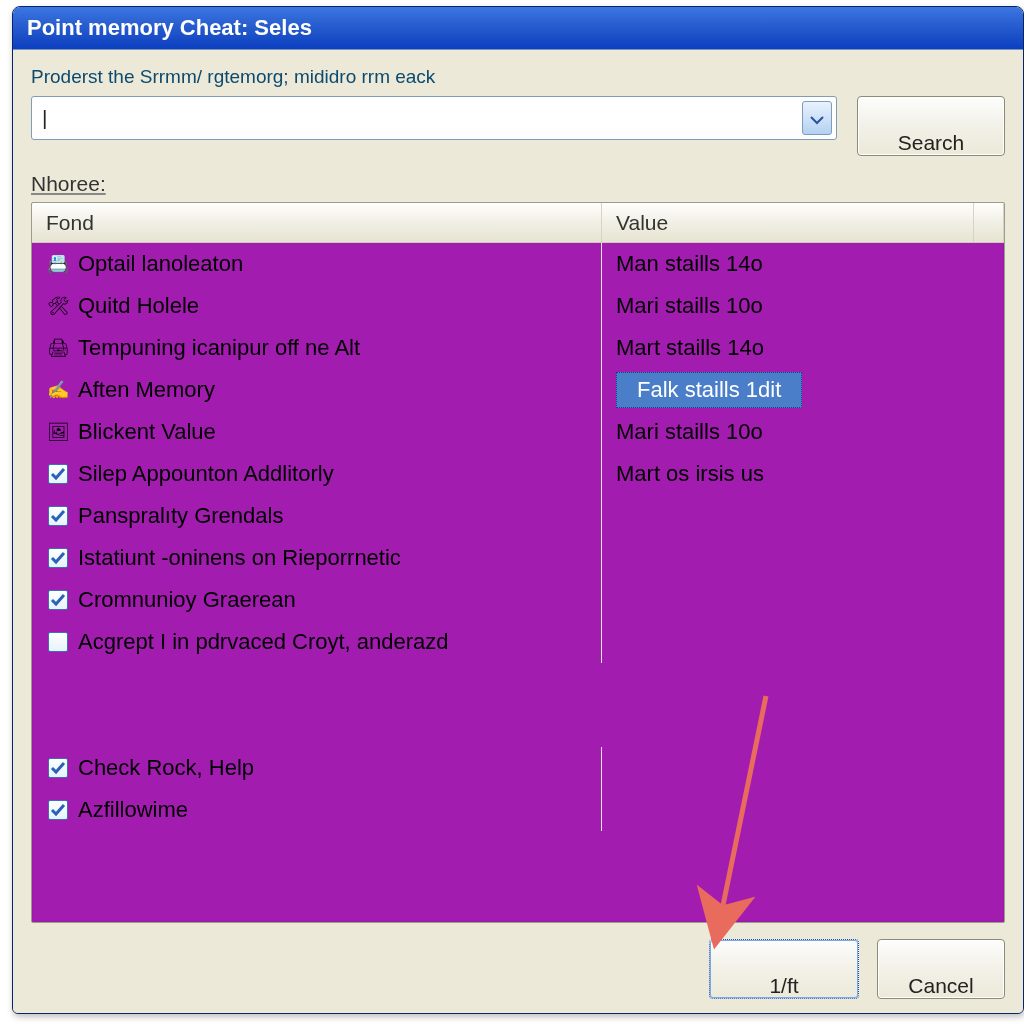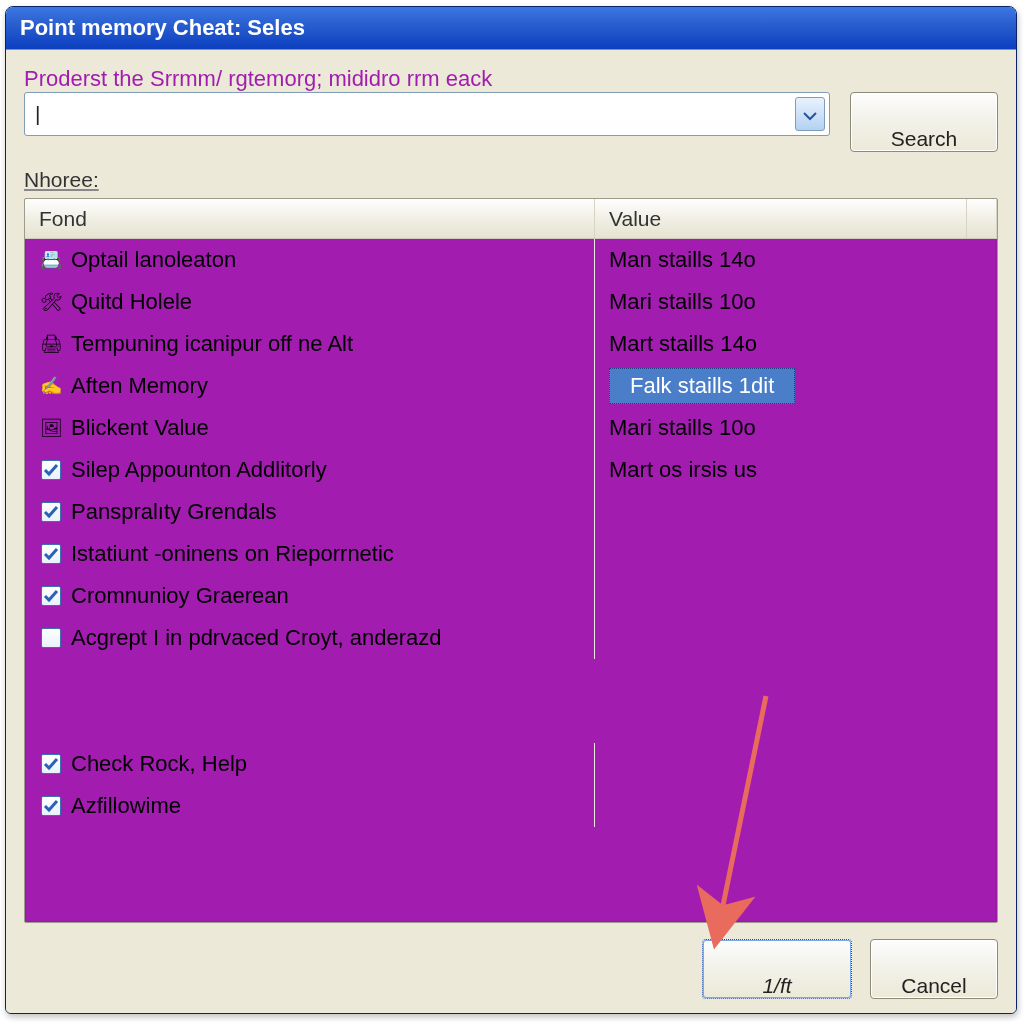--- a/index.html
+++ b/index.html
@@ -4,21 +4,21 @@
 <style>
   * { box-sizing: border-box; margin: 0; padding: 0; }
   body {
     font-family: Tahoma, "Segoe UI", sans-serif;
     background: #fff;
     width: 1024px; height: 1024px;
     overflow: hidden;
   }
   .window {
     position: absolute;
-    left: 5px; top: 6px;
+    left: 12px; top: 6px;
     width: 1012px; height: 1008px;
     border: 1px solid #0a246a;
     border-radius: 8px 8px 6px 6px;
     box-shadow: 1px 3px 6px rgba(0,0,0,0.25);
     display: flex; flex-direction: column;
     overflow: hidden;
     background: #ece9d8;
   }
   .titlebar {
     height: 42px;
@@ -29,23 +29,23 @@
     font-size: 22px; font-weight: bold;
   }
   .client {
     flex: 1;
     background: #ece9d8;
     padding: 16px 18px 14px 18px;
     display: flex; flex-direction: column;
     border-top: 1px solid #7a94c0;
   }
   .prompt-label {
-    font-size: 22px;
-    color: #a21caf;
-    margin-bottom: 0;
+    font-size: 19px;
+    color: #0c4a6e;
+    margin-bottom: 8px;
   }
   .search-row {
     display: flex; gap: 20px; align-items: stretch;
     margin-bottom: 10px;
   }
   .combo {
     flex: 1;
     height: 44px;
     background: linear-gradient(to bottom,#ffffff,#fefefe);
     border: 1px solid #7f9db9;
@@ -154,21 +154,20 @@
   }
   .footer {
     display: flex;
     justify-content: flex-end;
     gap: 18px;
     padding-top: 16px;
   }
   .btn.default {
     border: 1px dotted #1f4fa8;
     box-shadow: inset 0 0 0 1px #7ba8ea;
-    font-style: italic;
   }
   .arrow-annot {
     position: absolute;
     pointer-events: none;
   }
 </style>
 </head>
 <body>
 
 <div class="window">

